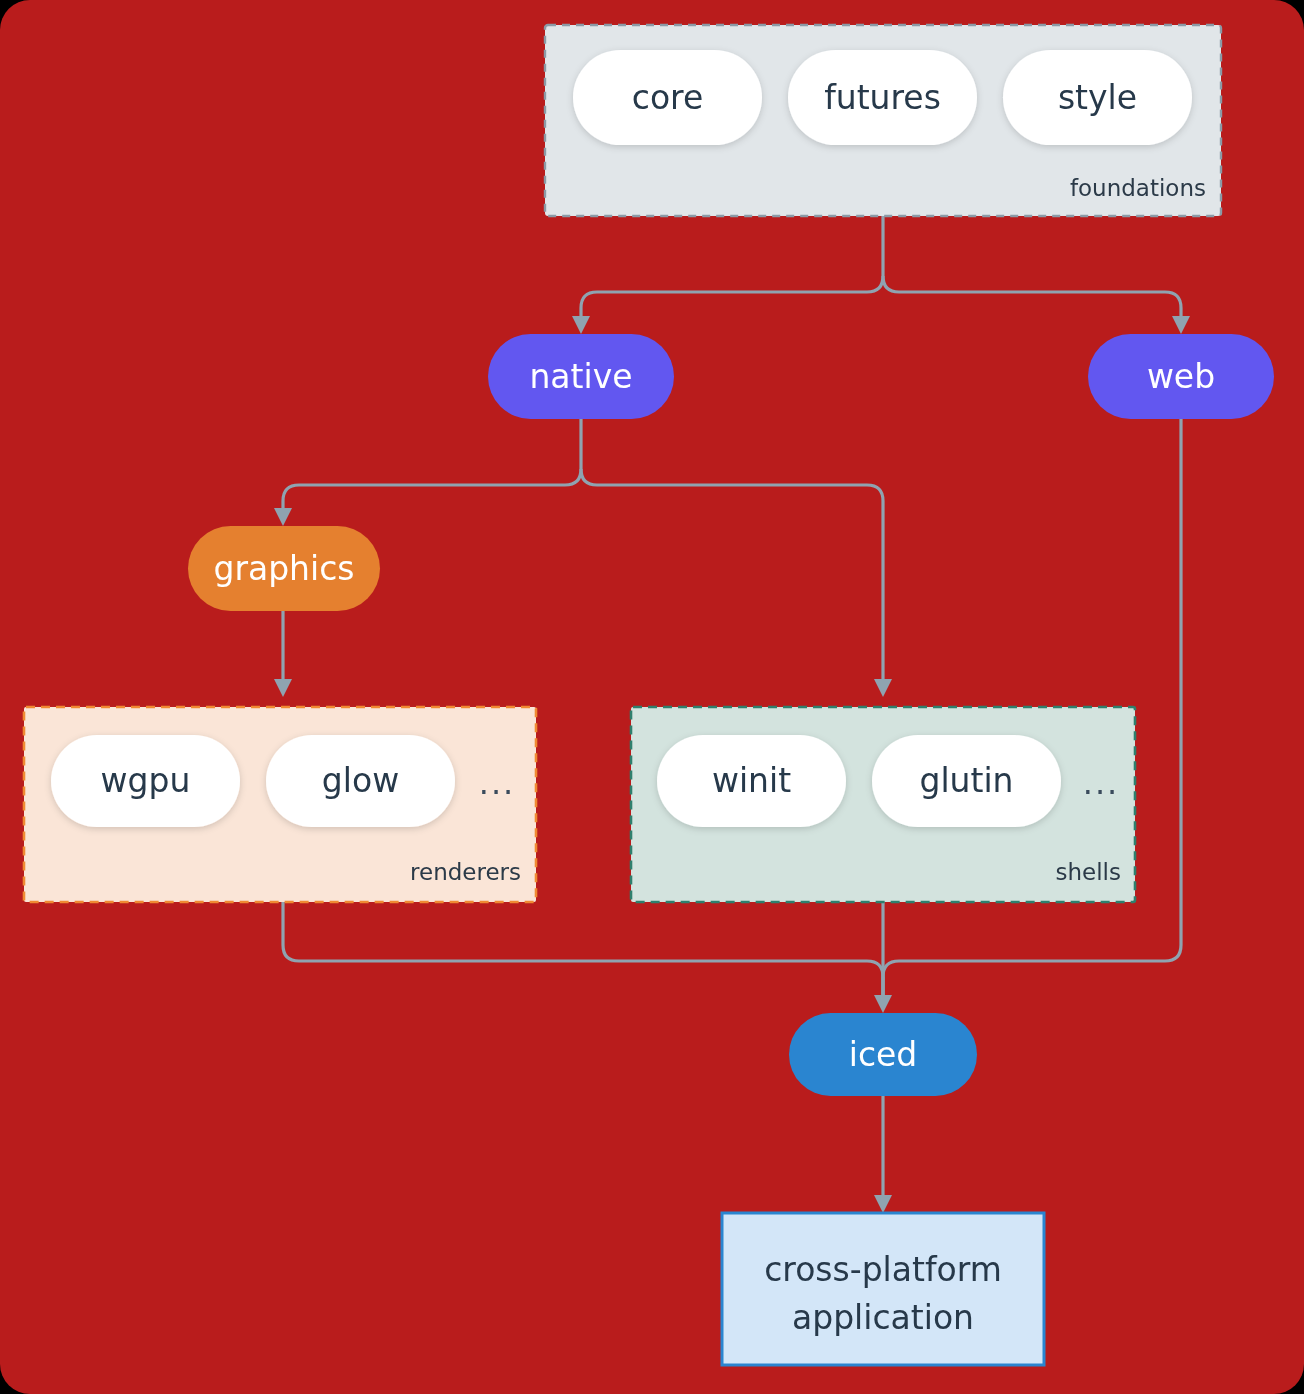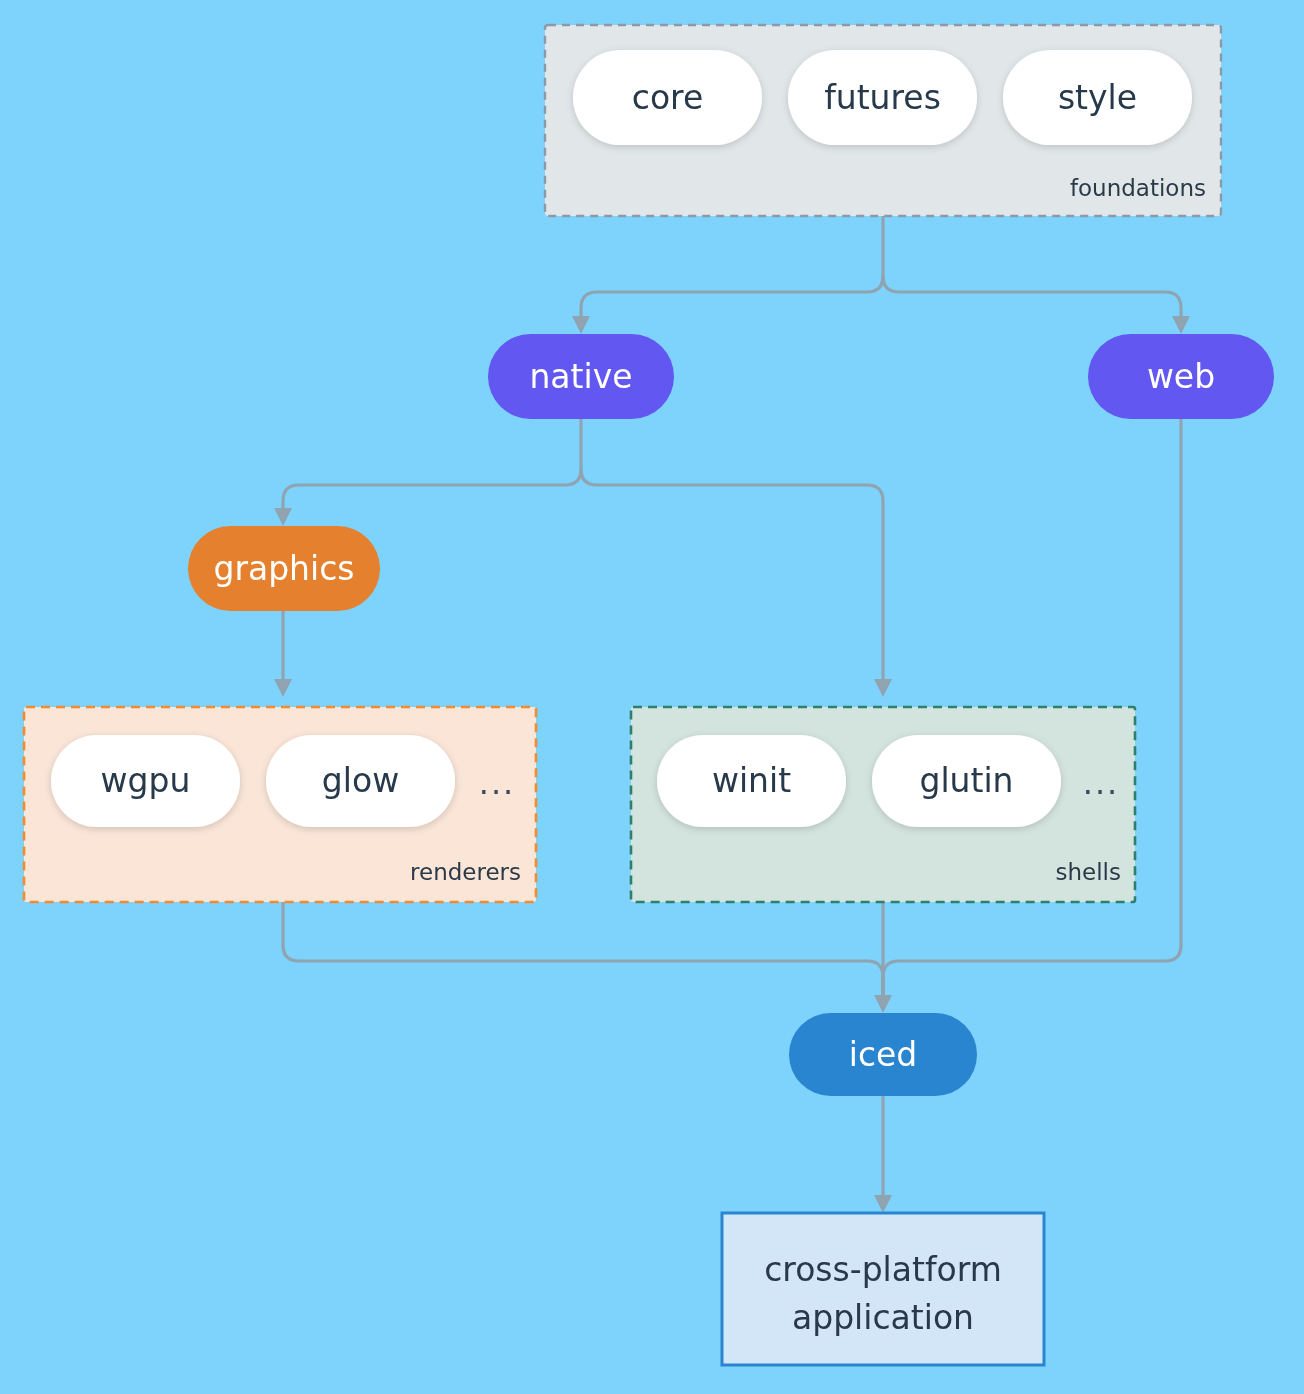--- a/index.html
+++ b/index.html
@@ -11,21 +11,22 @@
   body {
     width: 1304px;
     height: 1394px;
     overflow: hidden;
     font-family: "DejaVu Sans", "Liberation Sans", sans-serif;
   }
   #diagram-root {
     position: relative;
     width: 1304px;
     height: 1394px;
-    background: #7dd3fc;
+    background: #b91c1c;
+    border-radius: 30px;
   }
   svg#diagram-svg {
     position: absolute;
     top: 0;
     left: 0;
     width: 1304px;
     height: 1394px;
     display: block;
   }
   .grp-label {

